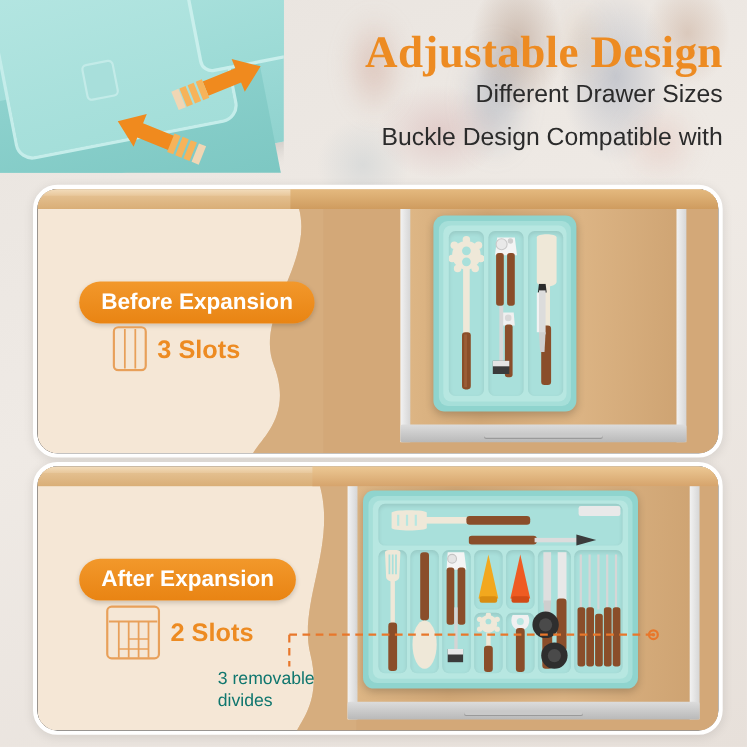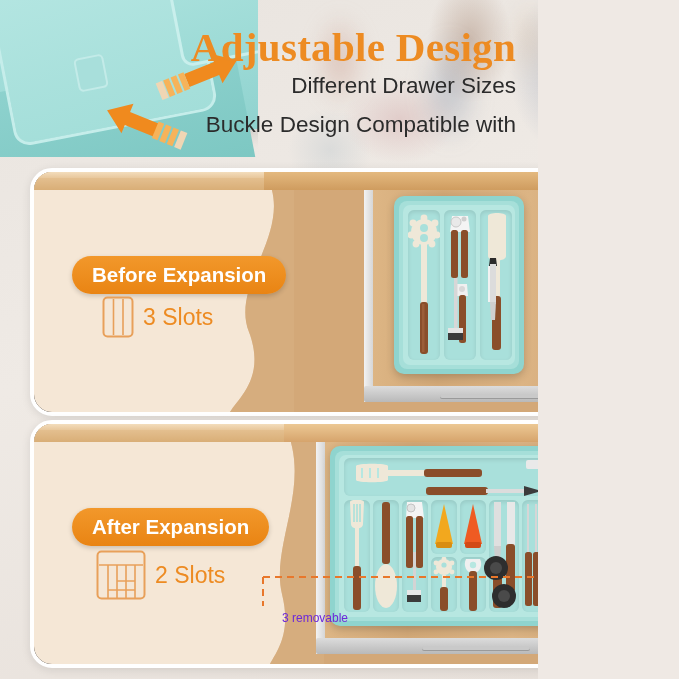--- a/index.html
+++ b/index.html
@@ -2,21 +2,21 @@
 <html><head>
 <meta charset="utf-8">
 <style>
   html,body{margin:0;padding:0;}
   body{
     width:679px;height:679px;overflow:hidden;
     font-family:"Liberation Sans", sans-serif;
     background:#efe9e4;
     position:relative;
   }
-  #stage{position:absolute;inset:0;width:538px;height:679px;overflow:hidden;}
+  #stage{position:absolute;inset:0;width:679px;height:679px;overflow:hidden;}
 
   
   .bg{position:absolute;inset:0;
     background:
       radial-gradient(60px 90px at 470px 40px, rgba(176,148,130,.55), transparent 70%),
       radial-gradient(70px 110px at 560px 70px, rgba(150,160,180,.45), transparent 72%),
       radial-gradient(55px 70px at 625px 30px, rgba(200,170,150,.5), transparent 70%),
       radial-gradient(80px 60px at 400px 120px, rgba(210,170,170,.45), transparent 72%),
       radial-gradient(60px 60px at 330px 150px, rgba(190,200,205,.4), transparent 70%),
       linear-gradient(160deg,#e9e4df 0%,#efeae5 45%,#e7e0da 100%);
@@ -121,26 +121,26 @@
 
   
   .badge{
     position:absolute;display:flex;align-items:center;justify-content:center;
     background:linear-gradient(180deg,#f2982b,#e98413);
     color:#fff;font-weight:bold;border-radius:19px;
     box-shadow:0 2px 5px rgba(0,0,0,.18);
     padding:0 20px;height:38px;font-size:20.5px;white-space:nowrap;
   }
   .slots-row{position:absolute;display:flex;align-items:center;gap:9px;}
-  .slots-text{color:#ED8B22;font-weight:normal;font-size:23px;text-align:right;}
+  .slots-text{color:#ED8B22;font-weight:bold;font-size:23px;text-align:right;}
 
   
   .leader{position:absolute;left:0;top:0;width:679px;height:679px;pointer-events:none;}
   .caption{
-    position:absolute;text-align:right;color:#6d28d9;font-size:12px;line-height:20px;
+    position:absolute;text-align:left;color:#0f766e;font-size:16px;line-height:20px;
   }
 </style>
 </head>
 <body>
 
 <div id="stage">
 
   <div class="bg"></div>
   <div class="bg2"></div>
 
@@ -461,15 +461,16 @@
   </div>
 
   <svg class="leader">
     <line x1="263" y1="577" x2="594" y2="577" stroke="#E8772B" stroke-width="2" stroke-dasharray="7 5"></line>
     <line x1="263" y1="577" x2="263" y2="606" stroke="#E8772B" stroke-width="2" stroke-dasharray="7 5"></line>
     <circle cx="594" cy="577" r="4" fill="none" stroke="#E8772B" stroke-width="2"></circle>
     <circle cx="594" cy="577" r="1.6" fill="#E8772B"></circle>
   </svg>
   <div class="caption" style="left:198px;top:608px;width:150px;">
     <div>3 removable</div>
+    <div>divides</div>
   </div>
 
 </div>
 
 </body></html>

